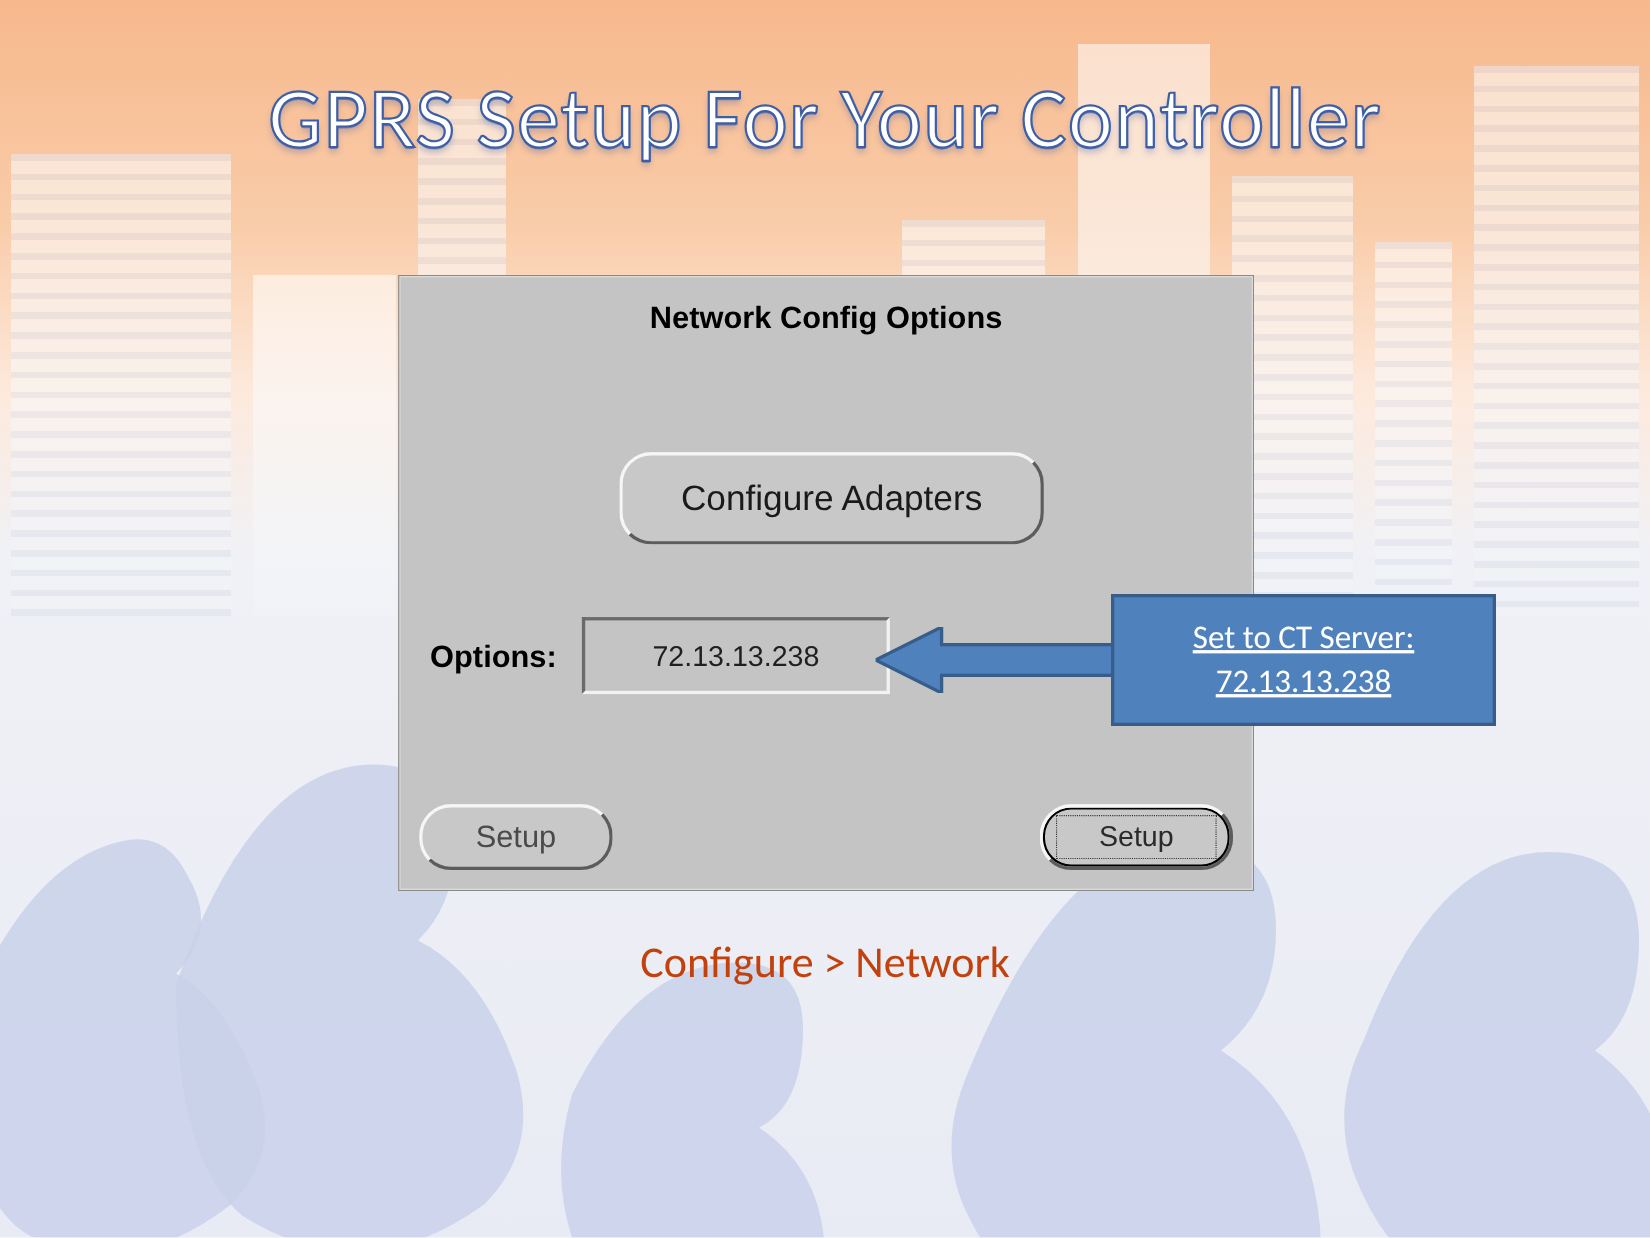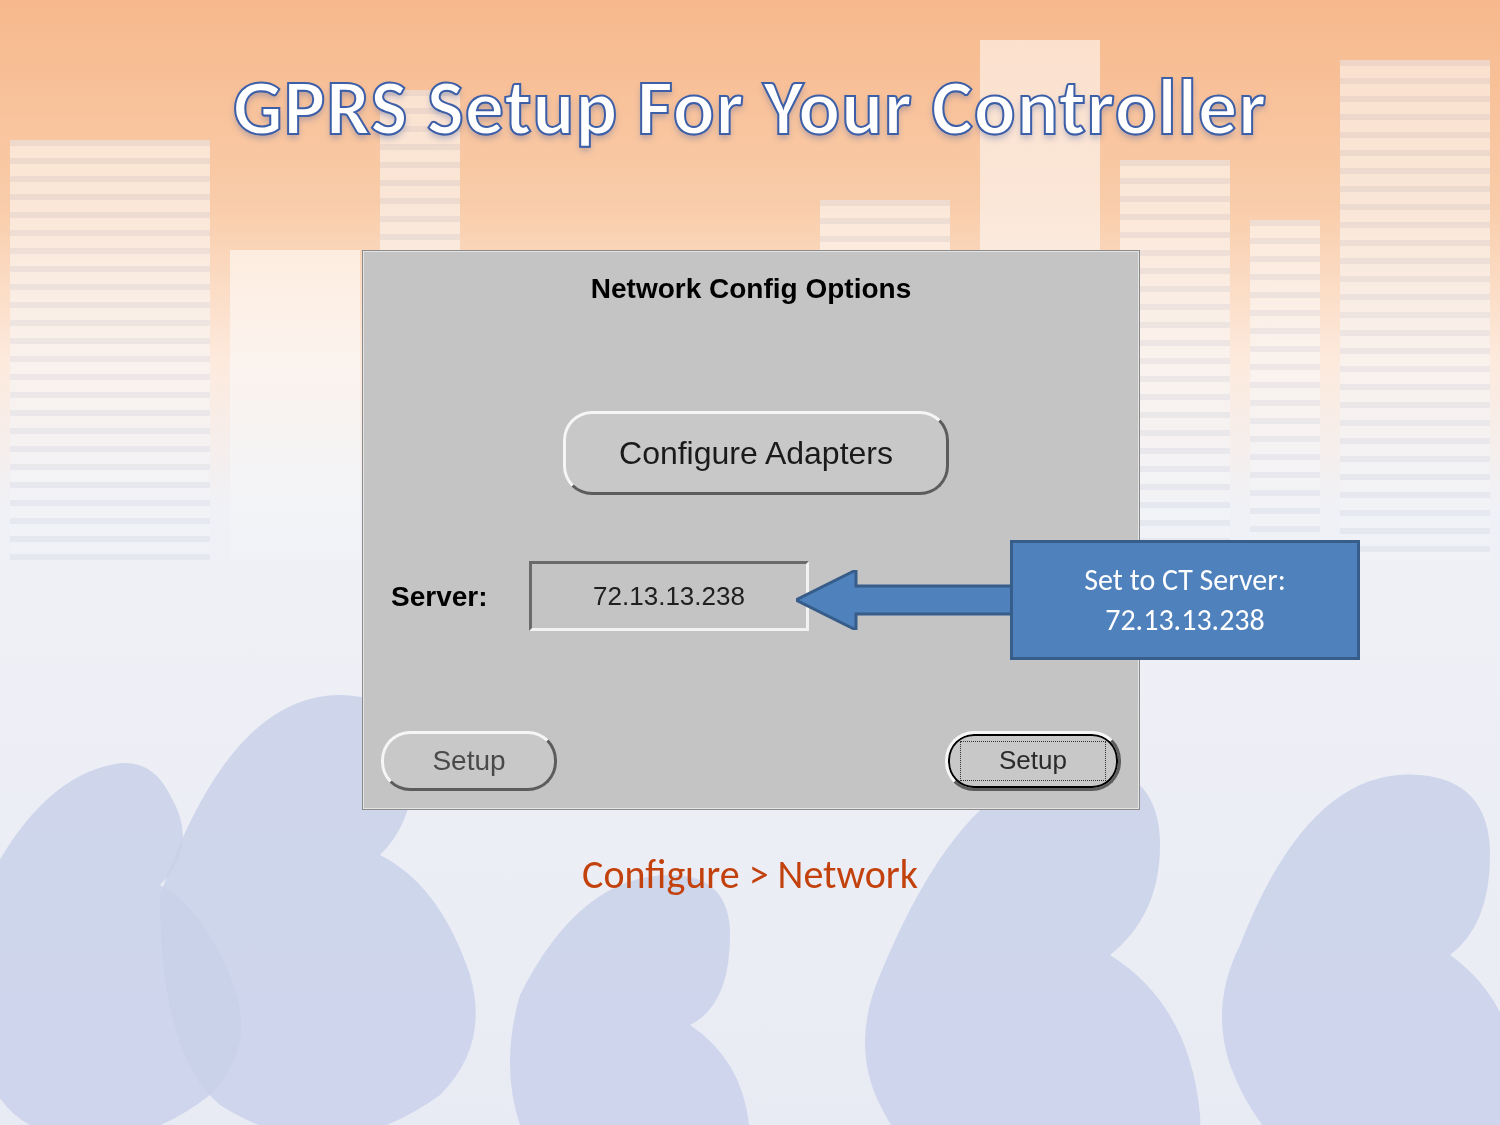--- a/index.html
+++ b/index.html
@@ -56,21 +56,21 @@
   }
   .runners svg { position:absolute; inset:0; width:100%; height:100%; }
 
   
   .slide-title {
     position: absolute;
     top: 60px;
     left: 0; right: 0;
     text-align: center;
     font-size: 78px;
-    font-weight: 700;
+    font-weight: 400;
     letter-spacing: 1px;
     
     color: #ffffff;
     -webkit-text-stroke: 2px #3d5fa8;
     text-stroke: 2px #3d5fa8;
     text-shadow:
       0 4px 6px rgba(60,90,160,0.35),
       0 1px 0 rgba(60,90,160,0.6);
     font-family: Calibri, "Segoe UI", Arial, sans-serif;
   }
@@ -193,20 +193,21 @@
     border: 3px solid #375d8a;
     box-sizing: border-box;
     color: #fff;
     font-size: 30px;
     line-height: 1.35;
     display: flex;
     align-items: center;
     justify-content: center;
     text-align: center;
     font-family: Calibri, Arial, sans-serif;
+    text-decoration: underline;
   }
   .callout-arrow {
     position: absolute;
     left: 796px;
     top: 570px;
     width: 220px;
     height: 60px;
     pointer-events: none;
   }
   .callout-arrow svg { width:100%; height:100%; display:block; }
@@ -251,21 +252,21 @@
   </svg>
 </div>
 
 <div class="slide-title">GPRS Setup For Your Controller</div>
 
 <div class="dialog">
   <div class="dialog-title">Network Config Options</div>
 
   <div class="btn-3d configure-btn">Configure Adapters</div>
 
-  <div class="server-label">Server:</div>
+  <div class="server-label">Options:</div>
 
   <div class="server-field">72.13.13.238</div>
 
   <div class="btn-3d apply-btn">Setup</div>
 
   <div class="btn-3d done-btn">
     <div class="done-inner">Setup</div>
   </div>
 </div>
 

